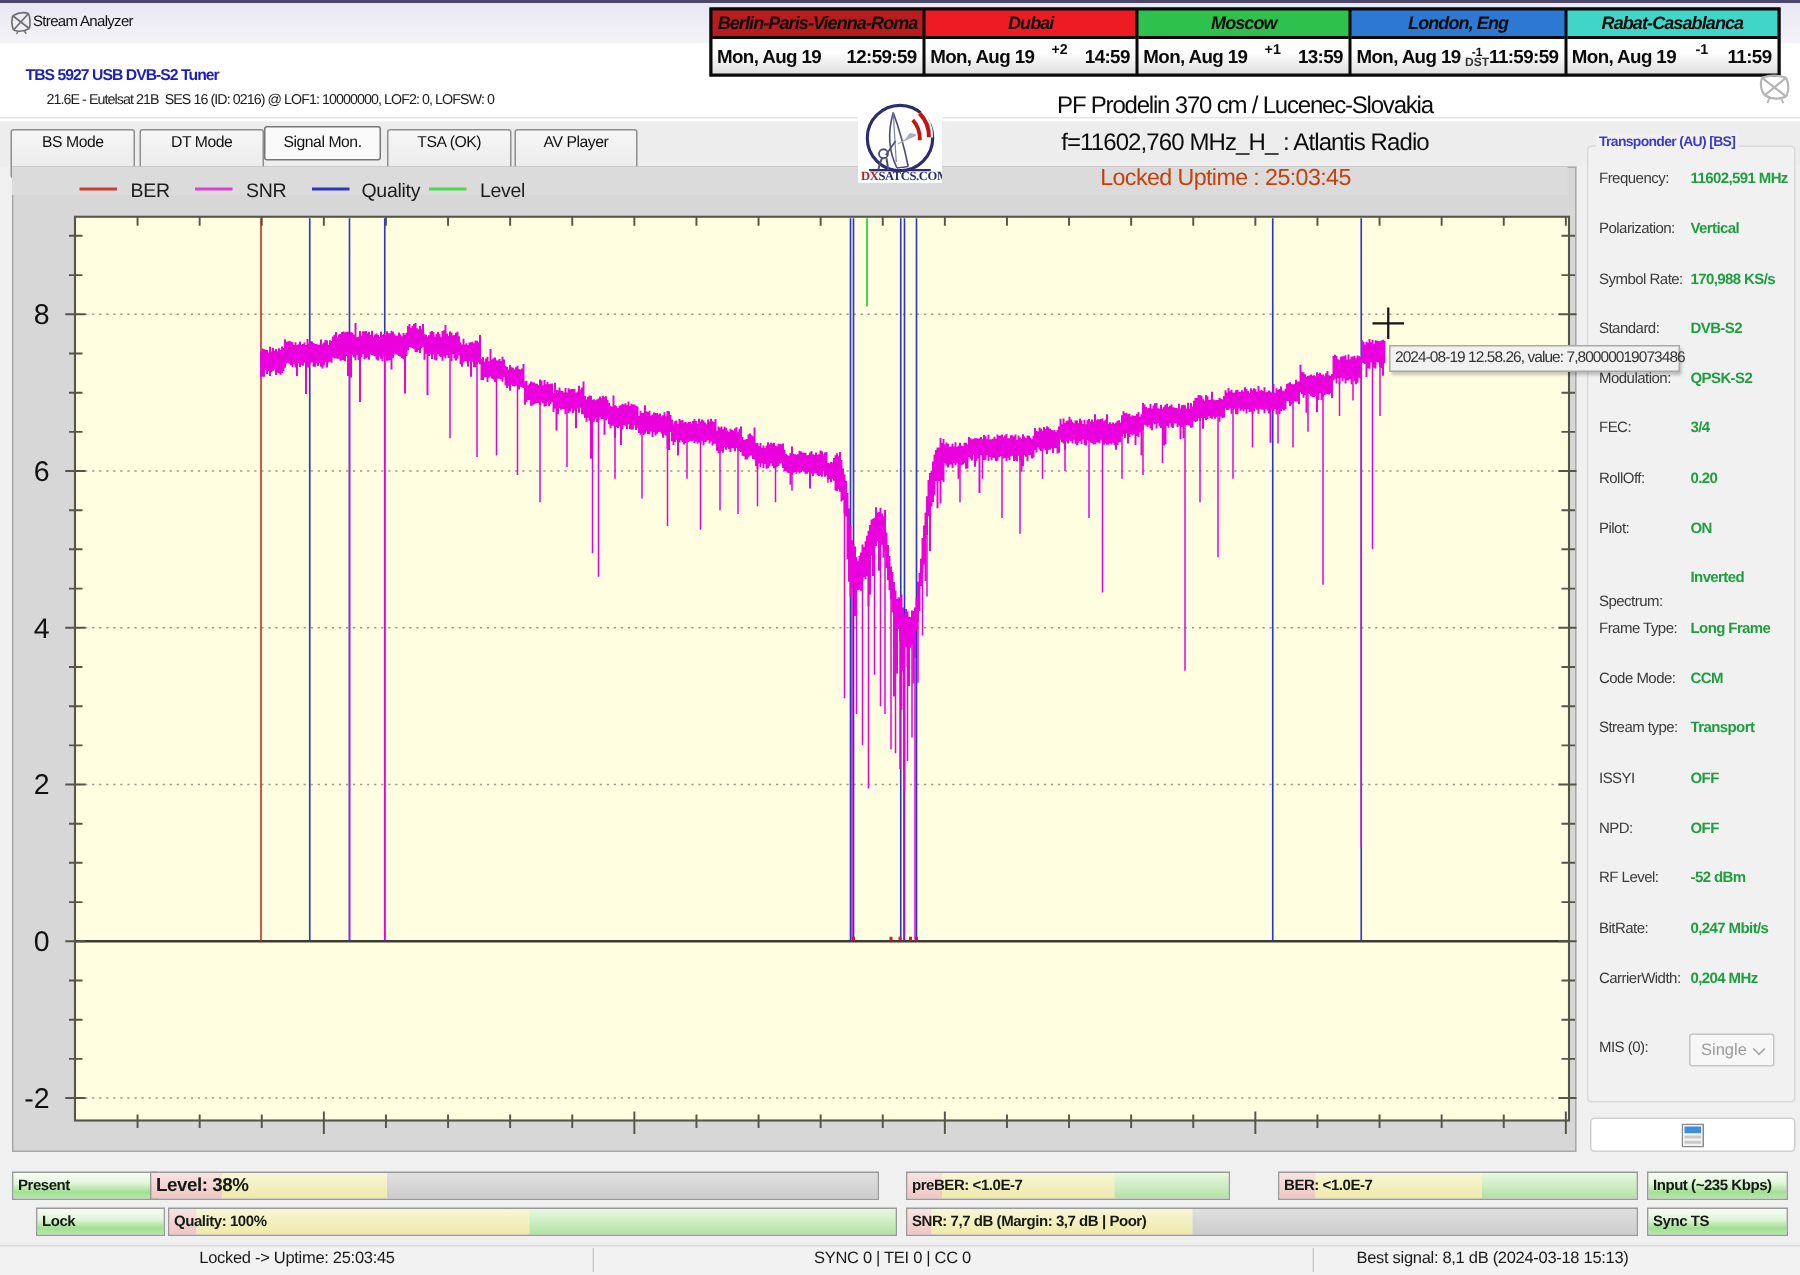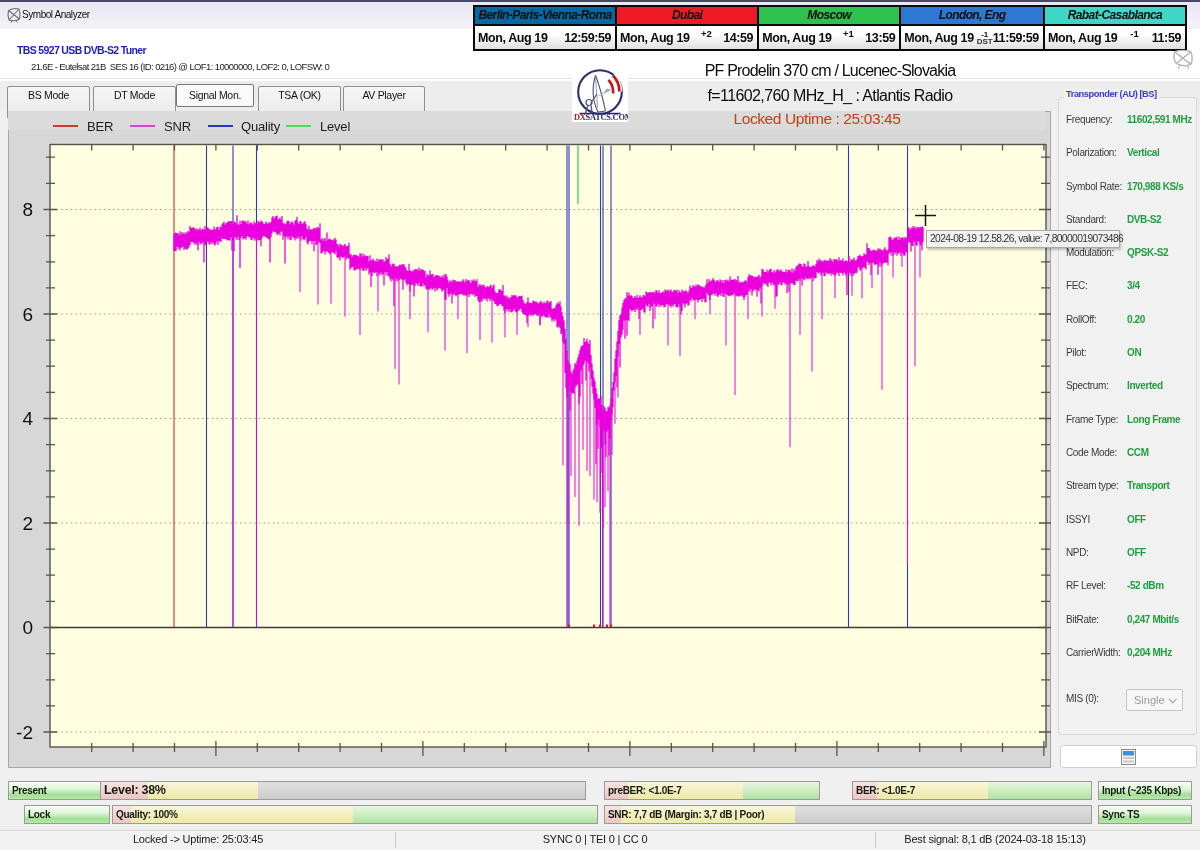--- a/index.html
+++ b/index.html
@@ -93,41 +93,41 @@
 <svg class="abs" style="left:6px;top:7px" width="16" height="16" viewBox="0 0 16 16">
   <g stroke="#6e6e6e" stroke-width="1.1" fill="none">
     <path d="M2.5 3.5L13.5 12M13 2L3 13"></path>
     <path d="M2.5 3.5C6 1.5 10 1 13 2"></path>
     <path d="M3 13C7 14.5 11 13.5 13.5 12"></path>
     <path d="M2.5 3.5C1.5 7 1.8 10 3 13"></path>
     <path d="M13 2C14.3 5.5 14.3 9 13.5 12"></path>
     <path d="M6 13.8L5 15.8M10 13.5L11.5 15.5" stroke-width="0.9"></path>
   </g>
 </svg>
-<div class="abs" id="titletext">Symbol Analyzer</div>
+<div class="abs" id="titletext">Stream Analyzer</div>
 
 <div class="abs" id="whiteband"></div>
 <div class="abs" id="tbs">TBS 5927 USB DVB-S2 Tuner</div>
 <div class="abs" id="subline">21.6E - Eutelsat 21B&nbsp; SES 16 (ID: 0216) @ LOF1: 10000000, LOF2: 0, LOFSW: 0</div>
 <div class="abs" id="hr1"></div>
 <div class="abs" id="strip1"></div>
 
 <div class="abs" id="hdr1">PF Prodelin 370 cm / Lucenec-Slovakia</div>
 <div class="abs" id="hdr2">f=11602,760 MHz_H_ : Atlantis Radio</div>
 <div class="abs" id="hdr3">Locked Uptime : 25:03:45</div>
 
 <div class="abs tab" style="left:7px; width:83px;">BS Mode</div>
 <div class="abs tab" style="left:93px; width:83px;">DT Mode</div>
 <div class="abs tab" id="tab3" style="left:176px; width:78px;">Signal Mon.</div>
 <div class="abs tab" style="left:258px; width:83px;">TSA (OK)</div>
 <div class="abs tab" style="left:343px; width:82px;">AV Player</div>
 
 <div class="abs" id="clocks">
   <div class="clk">
-      <div class="clkhead" style="background:#0369a1;">Berlin-Paris-Vienna-Roma</div>
+      <div class="clkhead" style="background:#b91c1c;">Berlin-Paris-Vienna-Roma</div>
     <div class="clkbody">
         <span class="clkdate">Mon, Aug 19</span>
         <span class="clktime">12:59:59</span>
       </div>
     </div>
   <div class="clk">
       <div class="clkhead" style="background:#ee1b24;">Dubai</div>
     <div class="clkbody">
         <span class="clkdate">Mon, Aug 19</span>
         <span class="off">+2</span>
@@ -246,21 +246,21 @@
 <div class="abs plab" style="top:214px;">Standard:</div>
 <div class="abs pval" style="top:214px;">DVB-S2</div>
 <div class="abs plab" style="top:247px;">Modulation:</div>
 <div class="abs pval" style="top:247px;">QPSK-S2</div>
 <div class="abs plab" style="top:280px;">FEC:</div>
 <div class="abs pval" style="top:280px;">3/4</div>
 <div class="abs plab" style="top:314px;">RollOff:</div>
 <div class="abs pval" style="top:314px;">0.20</div>
 <div class="abs plab" style="top:347px;">Pilot:</div>
 <div class="abs pval" style="top:347px;">ON</div>
-<div class="abs plab" style="top:380px;">Spectrum:</div>
+<div class="abs plab" style="top:396px;">Spectrum:</div>
 <div class="abs pval" style="top:380px;">Inverted</div>
 <div class="abs plab" style="top:414px;">Frame Type:</div>
 <div class="abs pval" style="top:414px;">Long Frame</div>
 <div class="abs plab" style="top:447px;">Code Mode:</div>
 <div class="abs pval" style="top:447px;">CCM</div>
 <div class="abs plab" style="top:480px;">Stream type:</div>
 <div class="abs pval" style="top:480px;">Transport</div>
 <div class="abs plab" style="top:514px;">ISSYI</div>
 <div class="abs pval" style="top:514px;">OFF</div>
 <div class="abs plab" style="top:547px;">NPD:</div>

